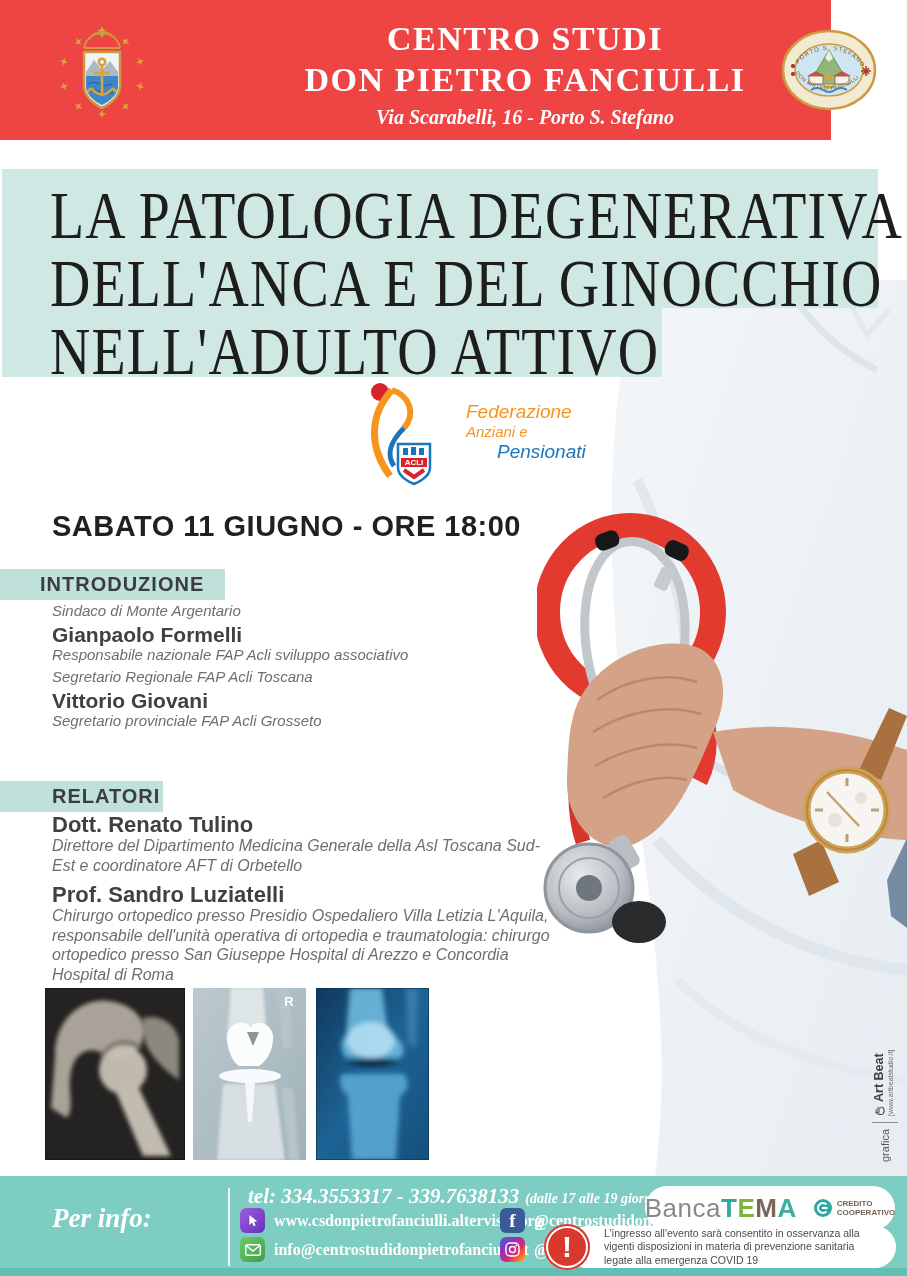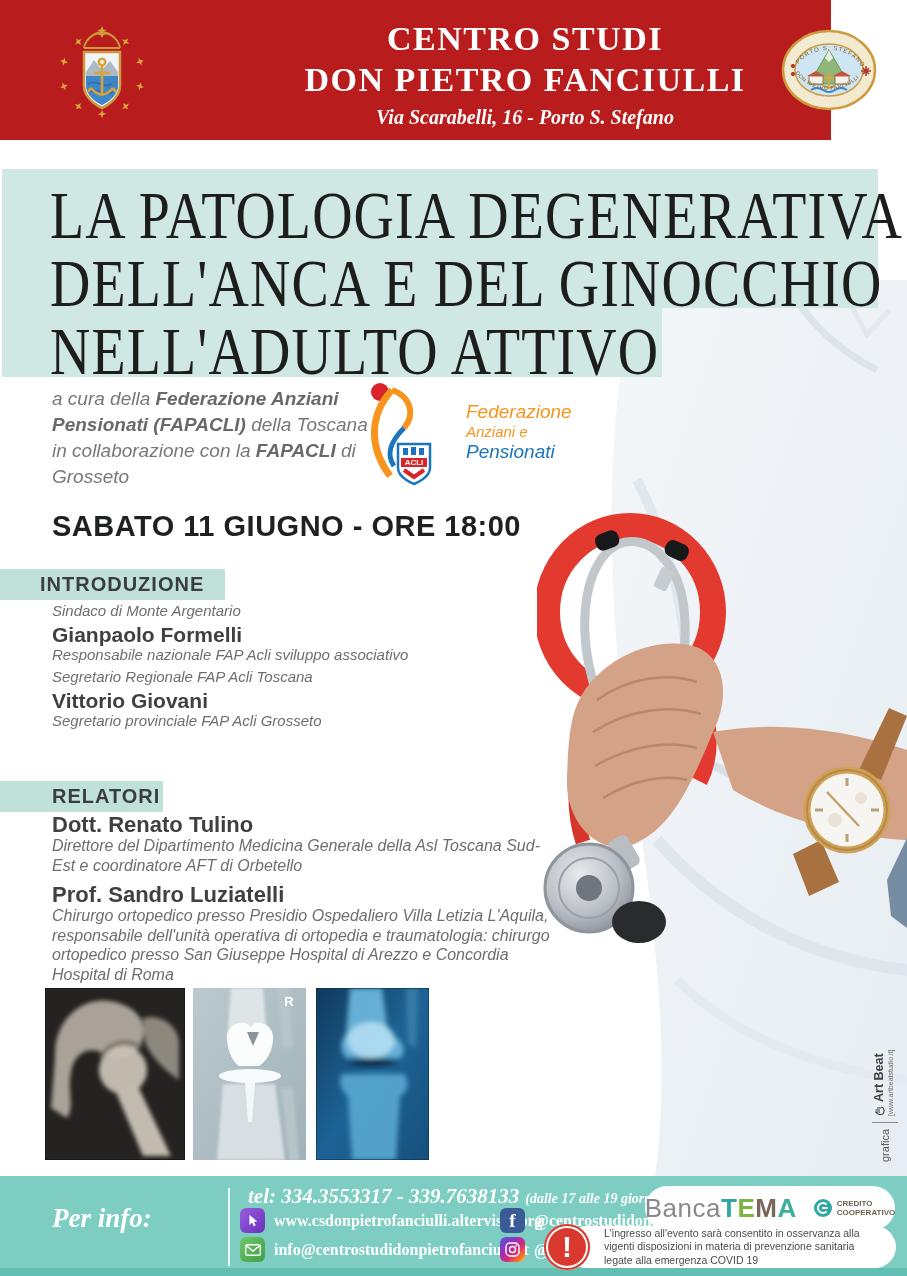--- a/index.html
+++ b/index.html
@@ -1,21 +1,21 @@
 <!DOCTYPE html>
 <html><head>
 <meta charset="utf-8">
 <style>
   html,body{margin:0;padding:0;background:#ffffff;}
   .poster{position:relative;width:907px;height:1276px;background:#ffffff;overflow:hidden;
           font-family:"Liberation Sans",sans-serif;}
   .abs{position:absolute;}
 
   
-  .top-bar{left:0;top:0;width:831px;height:140px;background:#b91c1c;}
+  .top-bar{left:0;top:0;width:831px;height:140px;background:#ef4444;}
   .hdr-text{left:160px;top:18px;width:730px;text-align:center;color:#ffffff;}
   .hdr-line{font-family:"Liberation Serif",serif;font-weight:600;font-size:34px;
             letter-spacing:1.5px;line-height:41px;}
   .hdr-addr{font-family:"Liberation Serif",serif;font-style:italic;font-weight:600;
             font-size:20px;margin-top:6px;}
 
   
   .title-box1{left:2px;top:169px;width:876px;height:139px;background:#cfe8e4;}
   .title-box2{left:2px;top:308px;width:660px;height:69px;background:#cfe8e4;}
   .title-line{font-family:"Liberation Serif",serif;color:#1d1d1b;font-size:49px;
@@ -108,21 +108,21 @@
   .cr-div{width:1px;height:26px;background:#8a8b8d;}
   .cr-stack{display:flex;flex-direction:column;line-height:11px;}
   .cr-top{display:flex;align-items:center;gap:3px;font-weight:800;font-size:12.5px;color:#3f4041;}
   .cr-site{font-size:7px;color:#6d6e71;}
 
   
   .fap-logo{left:358px;top:380px;width:220px;height:112px;}
   .fap-text{position:absolute;left:108px;top:22px;line-height:20px;white-space:nowrap;}
   .fap-l1{color:#f7941e;font-size:19px;font-style:italic;}
   .fap-l2{color:#f7941e;font-size:15px;font-style:italic;}
-  .fap-l3{color:#1b75bc;font-size:19px;font-style:italic;}
+  .fap-l3{color:#1b75bc;font-size:19px;font-style:italic;margin-left:31px;}
 </style>
 </head>
 <body>
 
 <div class="poster">
 
   <svg class="abs" style="left:537px;top:280px;" width="370" height="896" viewBox="0 0 370 896" aria-hidden="true">
     <defs>
       <radialGradient id="silverG" cx="40%" cy="35%" r="75%">
         <stop offset="0" stop-color="#e8eaec"></stop>
@@ -243,21 +243,20 @@
       </text>
     </svg>
   </header>
 
   <div class="abs title-box1"></div>
   <div class="abs title-box2"></div>
   <div class="abs tl1"><span class="title-line">LA PATOLOGIA DEGENERATIVA</span></div>
   <div class="abs tl2"><span class="title-line">DELL'ANCA E DEL GINOCCHIO</span></div>
   <div class="abs tl3"><span class="title-line">NELL'ADULTO ATTIVO</span></div>
 
-  <p class="abs curator" style="margin:0;"><span>a cura della </span><b>Federazione Anziani Pensionati (FAPACLI)</b><span> della Toscana in collaborazione con la </span><b>FAPACLI</b><span> di Grosseto</span></p>
 
   <div class="abs fap-logo">
     <svg width="105" height="112" viewBox="0 0 105 112">
       <circle cx="22" cy="12" r="9" fill="#d8232a"></circle>
       <path d="M34 10 C12 34 10 66 32 96" stroke="#f7941e" stroke-width="7" fill="none"></path>
       <path d="M34 10 C52 16 58 34 46 48" stroke="#f7941e" stroke-width="6" fill="none"></path>
       <path d="M46 48 C32 62 28 74 36 86" stroke="#1b75bc" stroke-width="5" fill="none"></path>
       <g transform="translate(38,62)">
         <path d="M2 2 L34 2 L34 26 C34 36 18 42 18 42 C18 42 2 36 2 26 Z" fill="#ffffff" stroke="#1b75bc" stroke-width="2.5"></path>
         <rect x="7" y="6" width="5" height="7" fill="#1b75bc"></rect>

